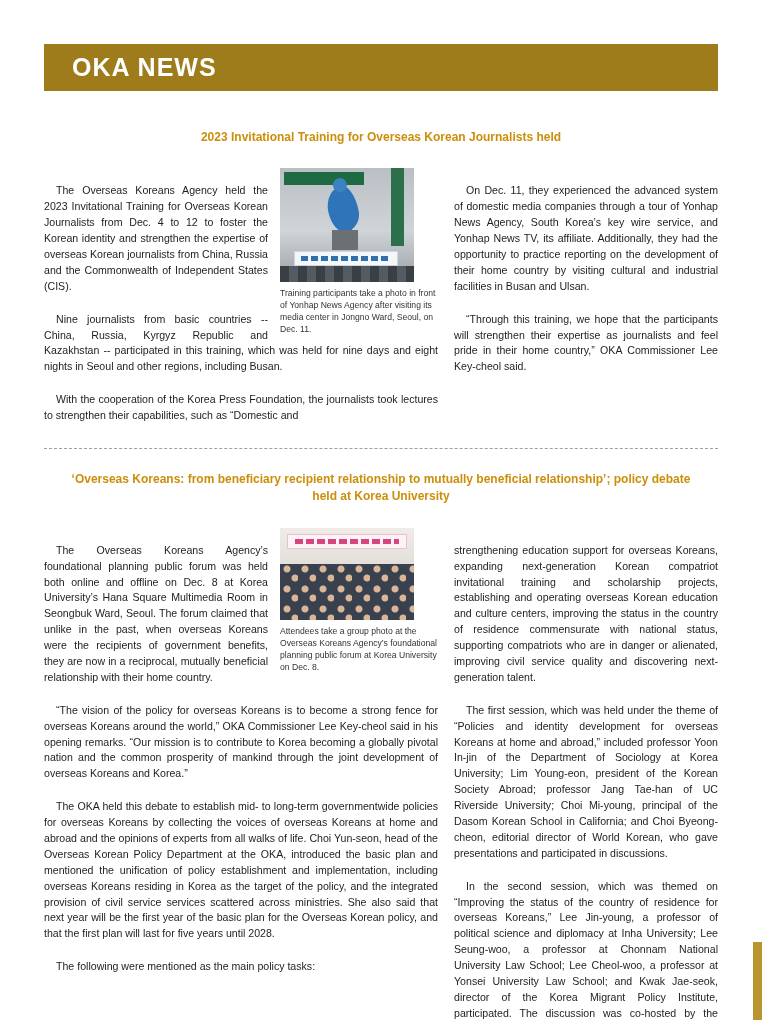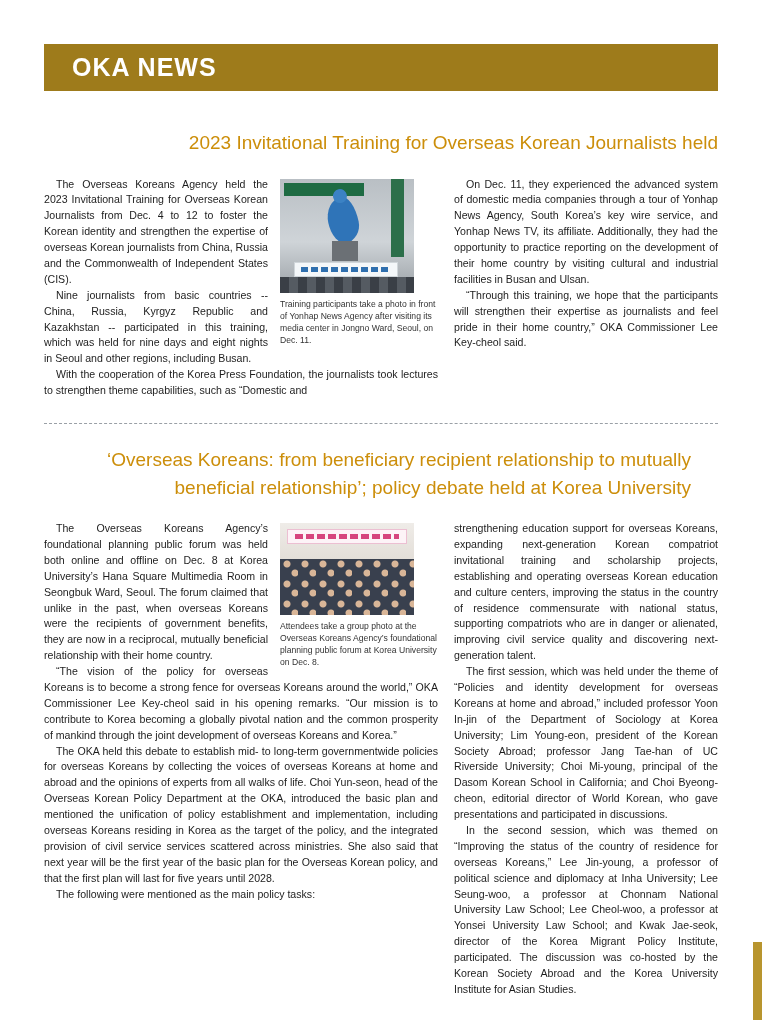--- a/index.html
+++ b/index.html
@@ -9,34 +9,34 @@
   .page { position:relative; width:762px; height:1020px; background:#fff; overflow:hidden; }
   .content { position:absolute; left:44px; top:44px; width:674px; }
 
   .banner {
     background:#9e7b1b; color:#fff; height:47px;
     display:flex; align-items:center; padding-left:28px;
   }
   .banner-title { font-size:25px; font-weight:bold; letter-spacing:1px; }
 
   .article-title {
-    color:#cc8e0a; text-align:right; font-weight:normal;
-    font-size:19px; line-height:1.45;
+    color:#cc8e0a; text-align:center; font-weight:bold;
+    font-size:12px; line-height:1.45;
   }
   .article-title.t1 { margin-top:38px; }
   .article-title.t2 { margin-top:22px; max-width:620px; margin-left:auto; margin-right:auto; }
 
   .article-body { display:flex; gap:16px; margin-top:20px; }
   .col-main { width:394px; }
   .col-side { width:264px; }
   .col-main::after { content:""; display:block; clear:both; }
 
   p.body-text {
     font-size:10.6px; line-height:1.5; text-align:justify;
-    text-indent:12px; color:#1d1d1d;
+    text-indent:12px; color:#1d1d1d;margin-top:17px;
   }
   p.body-text.no-indent { text-indent:0; }
 
   figure.photo-fig { float:right; width:158px; margin:2px 0 6px 12px; }
   .photo-box { position:relative; width:134px; overflow:hidden; }
   figcaption {
     font-size:8.6px; line-height:1.4; color:#333; margin-top:5px; text-align:left;
   }
 
   
@@ -93,21 +93,21 @@
             <div class="ph1-column"></div>
             <div class="ph1-sculpture"></div>
             <div class="ph1-pedestal"></div>
             <div class="ph1-banner"></div>
             <div class="ph1-people"></div>
           </div>
           <figcaption>Training participants take a photo in front of Yonhap News Agency after visiting its media center in Jongno Ward, Seoul, on Dec. 11.</figcaption>
         </figure>
         <p class="body-text">The Overseas Koreans Agency held the 2023 Invitational Training for Overseas Korean Journalists from Dec. 4 to 12 to foster the Korean identity and strengthen the expertise of overseas Korean journalists from China, Russia and the Commonwealth of Independent States (CIS).</p>
         <p class="body-text">Nine journalists from basic countries -- China, Russia, Kyrgyz Republic and Kazakhstan -- participated in this training, which was held for nine days and eight nights in Seoul and other regions, including Busan.</p>
-        <p class="body-text">With the cooperation of the Korea Press Foundation, the journalists took lectures to strengthen theme capabilities, such as “Domestic and</p>
+        <p class="body-text">With the cooperation of the Korea Press Foundation, the journalists took lectures to strengthen their capabilities, such as “Domestic and</p>
       </div>
       <div class="col-side">
         <p class="body-text">On Dec. 11, they experienced the advanced system of domestic media companies through a tour of Yonhap News Agency, South Korea’s key wire service, and Yonhap News TV, its affiliate. Additionally, they had the opportunity to practice reporting on the development of their home country by visiting cultural and industrial facilities in Busan and Ulsan.</p>
         <p class="body-text">“Through this training, we hope that the participants will strengthen their expertise as journalists and feel pride in their home country,” OKA Commissioner Lee Key-cheol said.</p>
       </div>
     </section>
 
     <div class="divider"></div>
 
     <h1 class="article-title t2">‘Overseas Koreans: from beneficiary recipient relationship to mutually beneficial relationship’; policy debate held at Korea University</h1>

